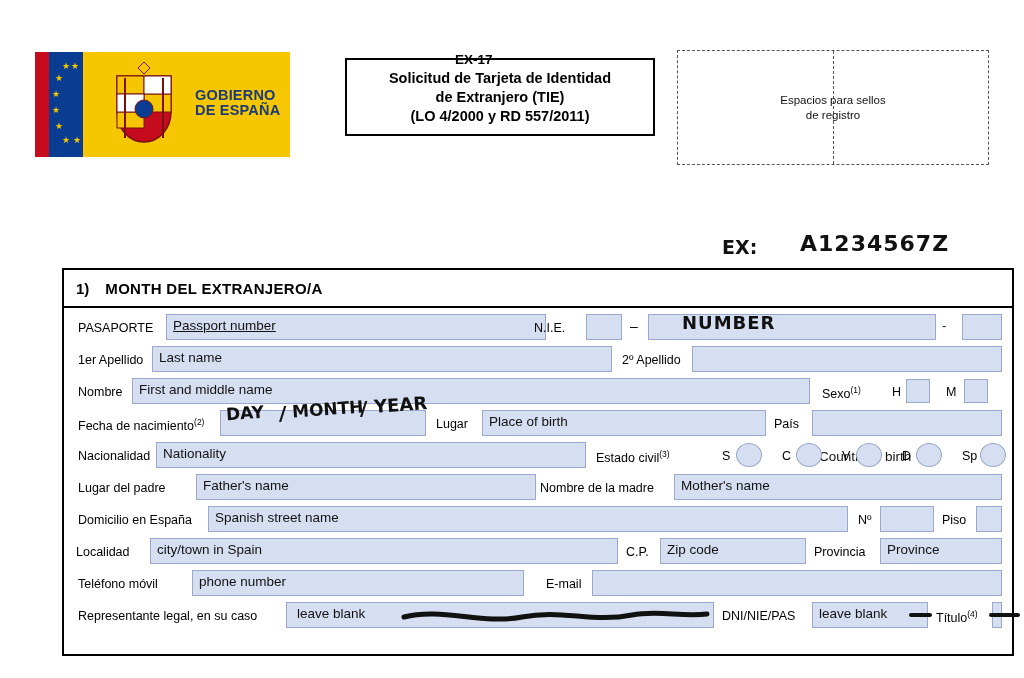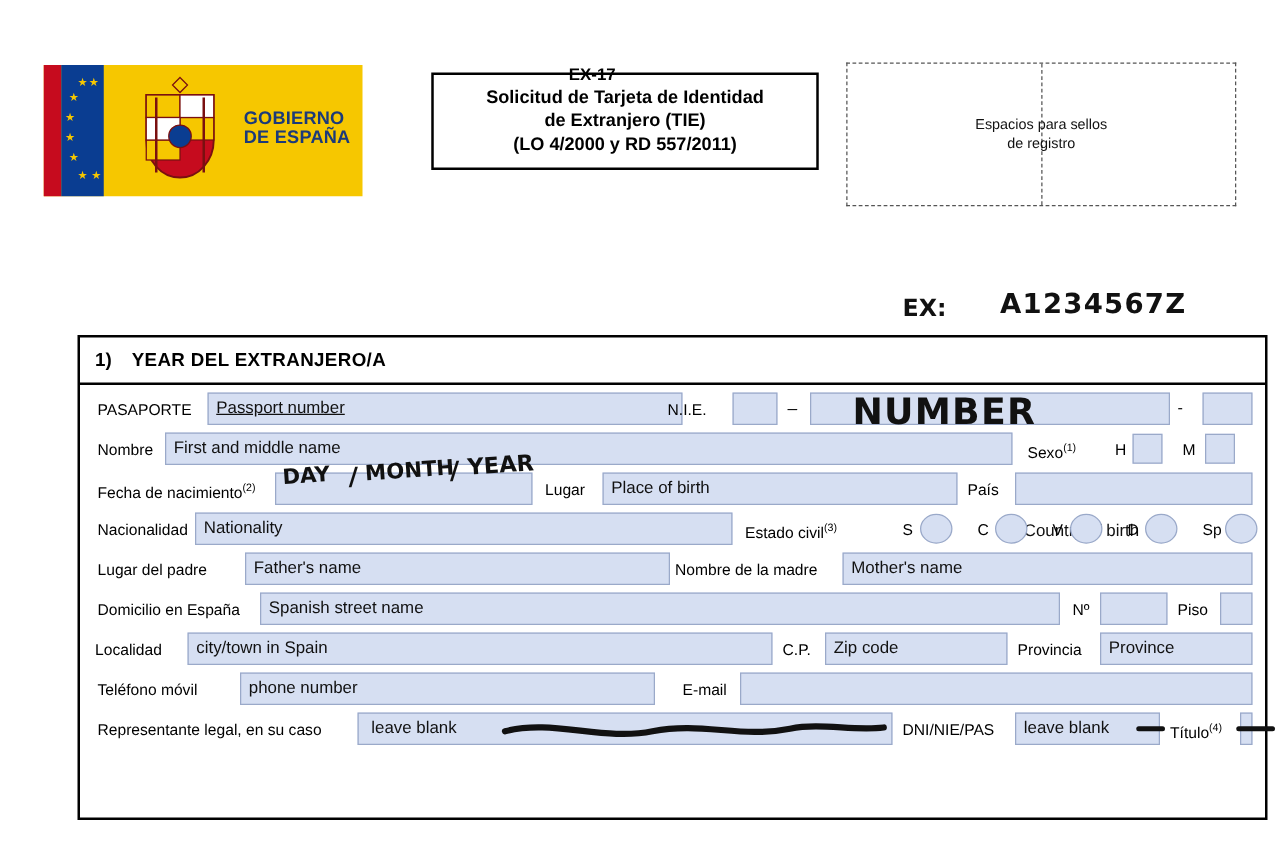--- a/index.html
+++ b/index.html
@@ -160,39 +160,48 @@
     <path d="M380,50 L392,82" stroke="#111" stroke-width="2.2" fill="none"></path>
     <path d="M392,82 L384,73 M392,82 L394,70" stroke="#111" stroke-width="2.2" fill="none"></path>
     <path d="M235,18 L240,-2" stroke="#111" stroke-width="2" fill="none" opacity="0"></path>
   </svg>
 </div>
 
 <div id="form">
 
   <div id="sec-title">
     <span class="num">1)</span>
-    <span class="lbl">YEAR DEL EXTRANJERO/A</span>
+    <span class="lbl">MONTH DEL EXTRANJERO/A</span>
   </div>
 
   <div class="rows">
 
     <div class="row">
       <span class="lab" style="left:4px;">PASAPORTE</span>
       <div class="fld" style="left:92px;width:380px;"></div>
       <span class="val" style="left:99px;text-decoration:underline;">Passport number</span>
 
       <span class="lab" style="left:460px;">N.I.E.</span>
       <div class="fld" style="left:512px;width:36px;"></div>
       <span class="val" style="left:556px;font-size:14px;">–</span>
       <div class="fld" style="left:574px;width:288px;"></div>
-      <span class="hand" style="left:608px;top:-2px;font-size:29px;letter-spacing:1px;">NUMBER</span>
+      <span class="hand" style="left:608px;top:-2px;font-size:18px;letter-spacing:1px;">NUMBER</span>
       <span class="val" style="left:868px;font-size:13px;">-</span>
       <div class="fld" style="left:888px;width:40px;"></div>
     </div>
 
+    <div class="row">
+      <span class="lab" style="left:4px;">1er Apellido</span>
+      <div class="fld" style="left:78px;width:460px;"></div>
+      <span class="val" style="left:85px;">Last name</span>
+
+      <span class="lab" style="left:548px;">2º Apellido</span>
+      <div class="fld" style="left:618px;width:310px;"></div>
+      <span class="val" style="left:625px;"></span>
+    </div>
 
     <div class="row">
       <span class="lab" style="left:4px;">Nombre</span>
       <div class="fld" style="left:58px;width:678px;"></div>
       <span class="val" style="left:65px;">First and middle name</span>
 
       <span class="lab" style="left:748px;"><span>Sexo</span><span class="sup">(1)</span></span>
       <span class="lab" style="left:818px;">H</span>
       <div class="sqbox" style="left:832px;"></div>
       <span class="lab" style="left:872px;">M</span>

